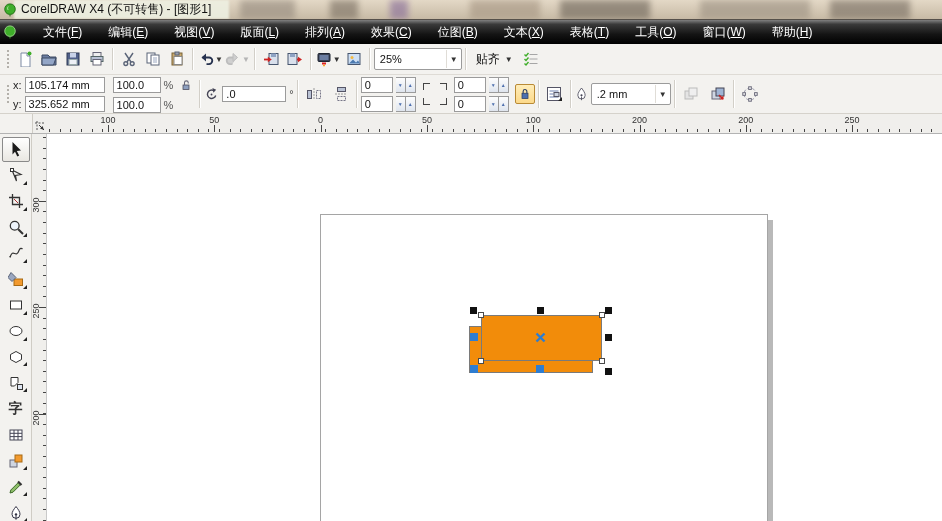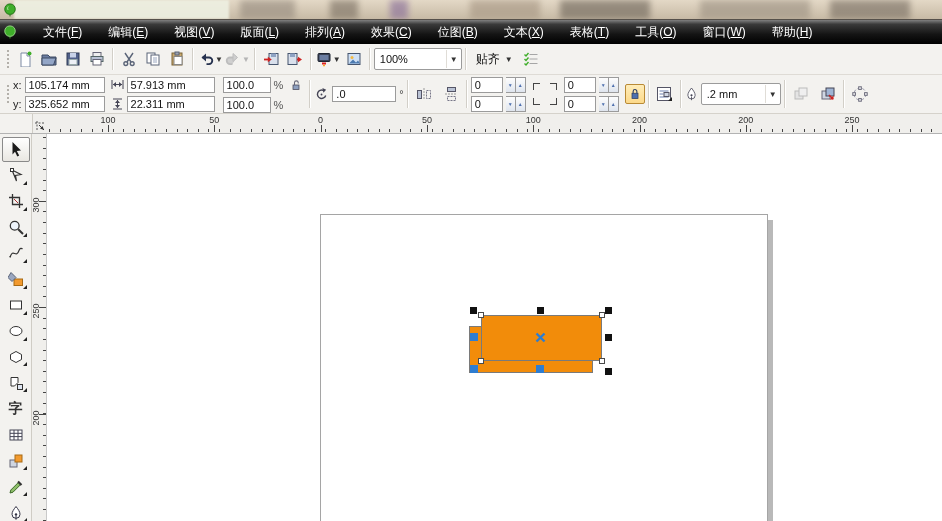--- a/index.html
+++ b/index.html
@@ -101,20 +101,21 @@
     <div class="tb-blob" style="left:700px;width:110px;background:#958a7c;"></div>
     <div class="tb-blob" style="left:830px;width:80px;background:#6b6156;"></div>
     <div class="bar-content">
       <span id="app-icon">
         <svg width="14" height="14" viewBox="0 0 16 16">
             <path d="M8 1C4 1 2 4 2 7c0 3 2 6 6 6s6-3 6-6c0-3-2-6-6-6z" fill="#3fae2a" stroke="#1e6e12"></path>
             <path d="M8 13l-1 2h2z" fill="#1e6e12"></path>
             <path d="M6 4c-1 1-1 3 0 4" stroke="#bfe8b2" fill="none"></path>
           </svg>
       </span>
+      <span id="title-text">CorelDRAW X4 (不可转售) - [图形1]</span>
     </div>
   </div>
 
   <div id="menubar">
     <span id="menu-app-icon">
       <svg width="14" height="14" viewBox="0 0 16 16">
           <path d="M8 1C4 1 2 4 2 7c0 3 2 6 6 6s6-3 6-6c0-3-2-6-6-6z" fill="#3fae2a" stroke="#9ed88f"></path>
           <path d="M8 13l-1 2h2z" fill="#3fae2a"></path>
         </svg>
     </span>
@@ -253,21 +254,21 @@
         <span>
           <svg width="16" height="16" viewBox="0 0 16 16">
             <rect x="2" y="2.5" width="12" height="11" fill="#cfe0f4" stroke="#46556e"></rect>
             <circle cx="6" cy="6.5" r="1.5" fill="#f4b83f"></circle>
             <path d="M3 12.5l4-4 3 3 2-2 2 3z" fill="#4c7ab0"></path>
           </svg>
         </span>
       </div>
       <div class="tb-sep"></div>
       <div class="combo" style="width: 86px; justify-content: space-between;">
-        <span class="combo-val">100%</span>
+        <span class="combo-val">25%</span>
         <span class="combo-arrow">▼</span>
       </div>
       <div class="tb-sep"></div>
       <div id="snap-button">
         <span>贴齐</span>
         <span class="caret">▼</span>
       </div>
       <div class="tb-btn">
         <span>
           <svg width="16" height="16" viewBox="0 0 16 16">
@@ -287,44 +288,20 @@
             <span class="pb-label">x:</span>
           <span class="pb-input w78">105.174 mm</span>
           </div>
         <div class="pb-row">
             <span class="pb-label">y:</span>
           <span class="pb-input w78">325.652 mm</span>
           </div>
       </div>
     </div>
 
-    <div class="pb-group" style="margin-left:6px;">
-      <div class="pb-col">
-        <div class="pb-row">
-            <span>
-              <svg width="13" height="11" viewBox="0 0 13 11">
-                <path d="M1 1v9M12 1v9" stroke="#445"></path>
-                <path d="M2 5.5h9" stroke="#445"></path>
-                <path d="M2 5.5l3-2.5v5zM11 5.5L8 3v5z" fill="#445"></path>
-              </svg>
-            </span>
-          <span class="pb-input w86">57.913 mm</span>
-          </div>
-        <div class="pb-row">
-            <span>
-              <svg width="13" height="12" viewBox="0 0 13 12">
-                <path d="M2 1h9M2 11h9" stroke="#445"></path>
-                <path d="M6.5 2v8" stroke="#445"></path>
-                <path d="M6.5 2L4 5h5zM6.5 10L4 7h5z" fill="#445"></path>
-              </svg>
-            </span>
-          <span class="pb-input w86">22.311 mm</span>
-          </div>
-      </div>
-    </div>
 
     <div class="pb-group" style="margin-left:8px;">
       <div class="pb-col">
         <div class="pb-row">
             <span class="pb-input w44">100.0</span>
           <span class="pct">%</span>
           <span class="pb-btn" style="width:18px;height:16px;">
               <svg width="12" height="12" viewBox="0 0 16 16">
                 <rect x="4" y="8" width="8" height="6" fill="#8ea0c0" stroke="#445"></rect>
                 <path d="M6 8V5a2.5 2.5 0 015 0v1" fill="none" stroke="#667" stroke-width="1.4"></path>

